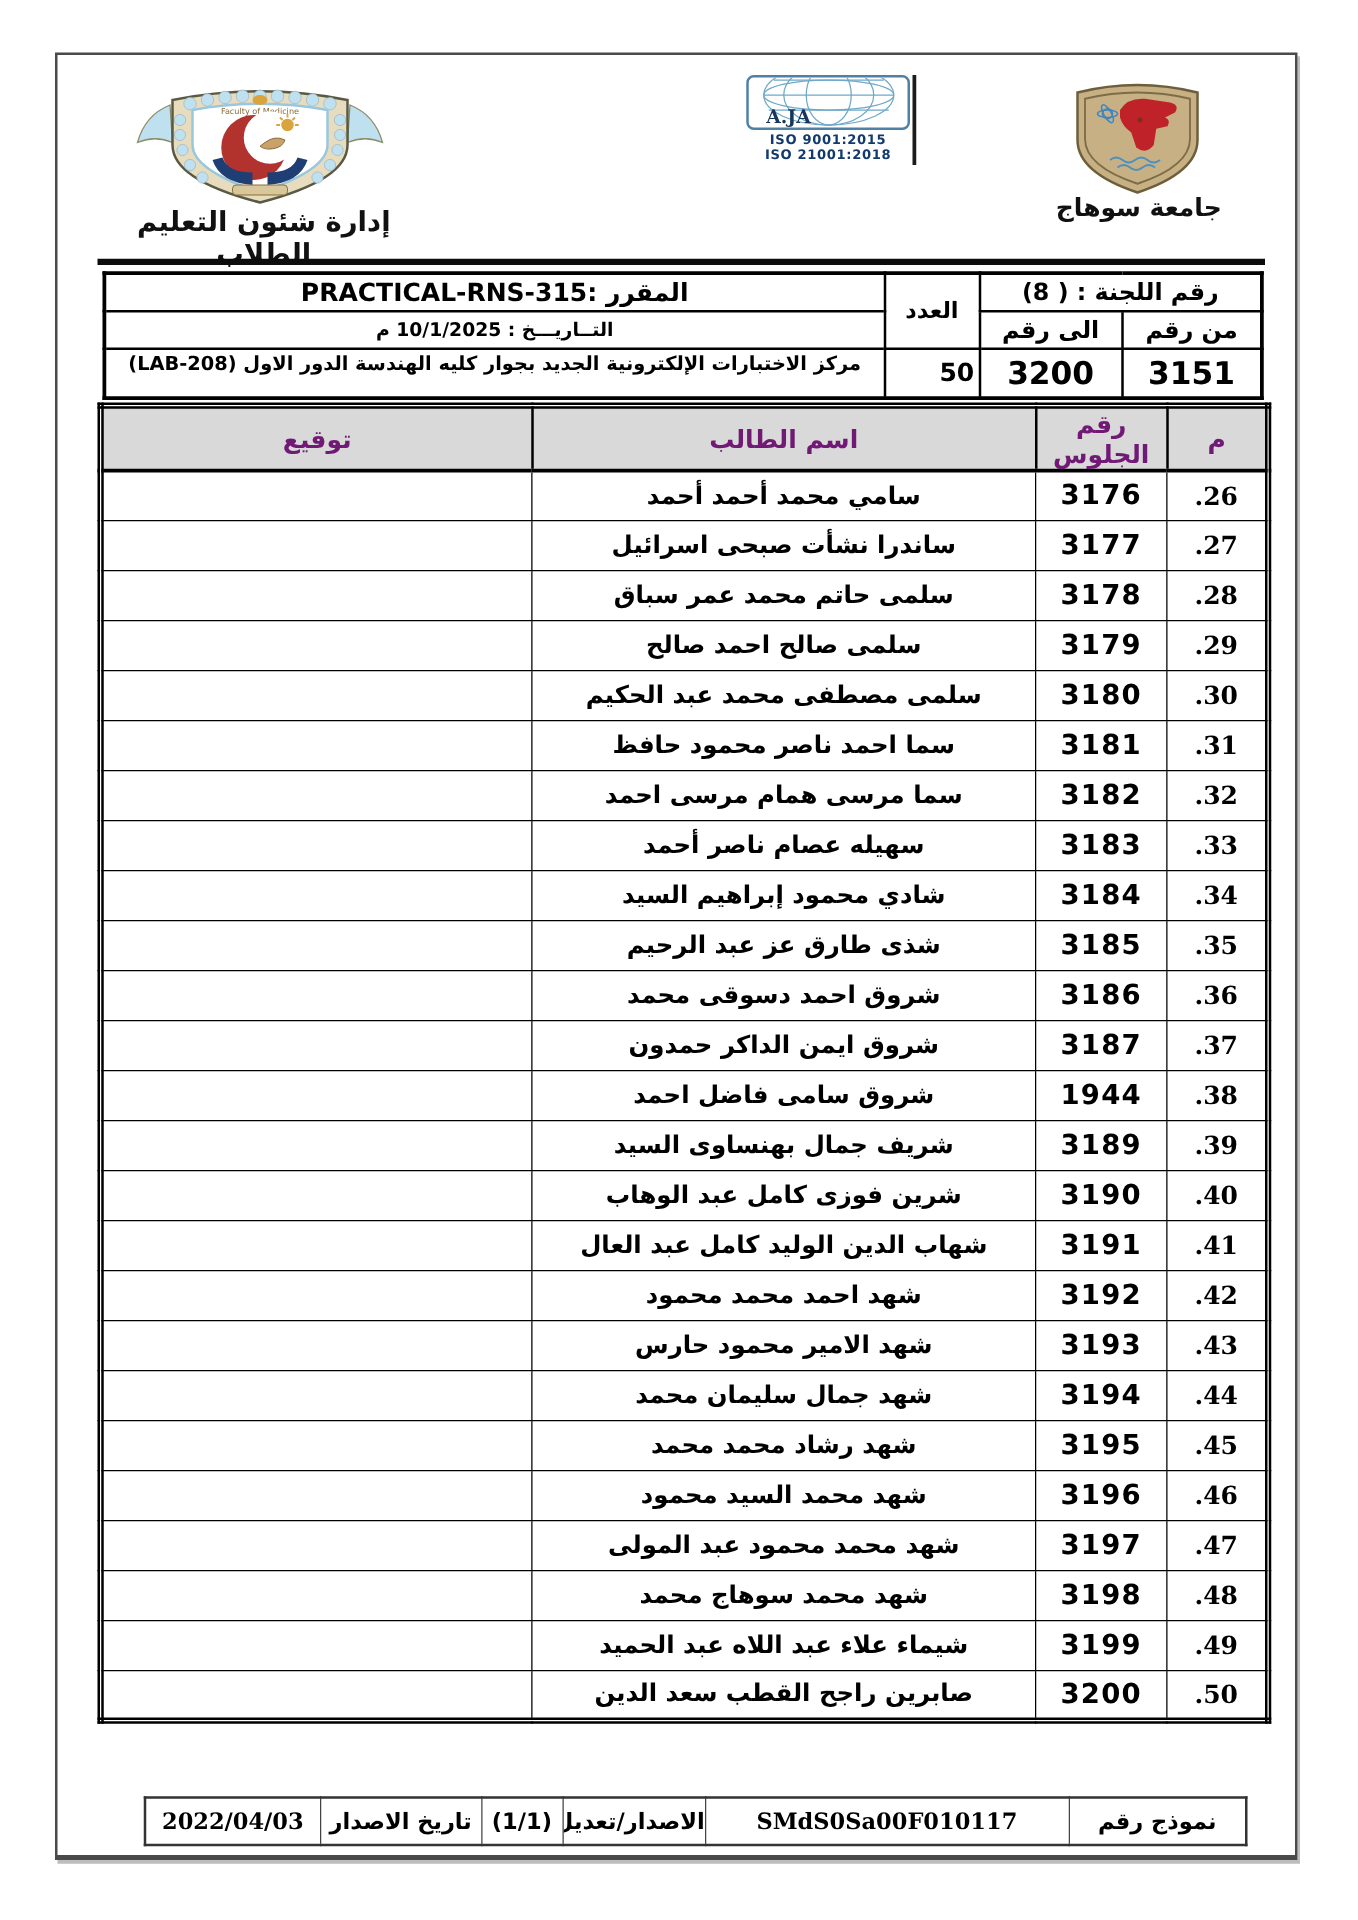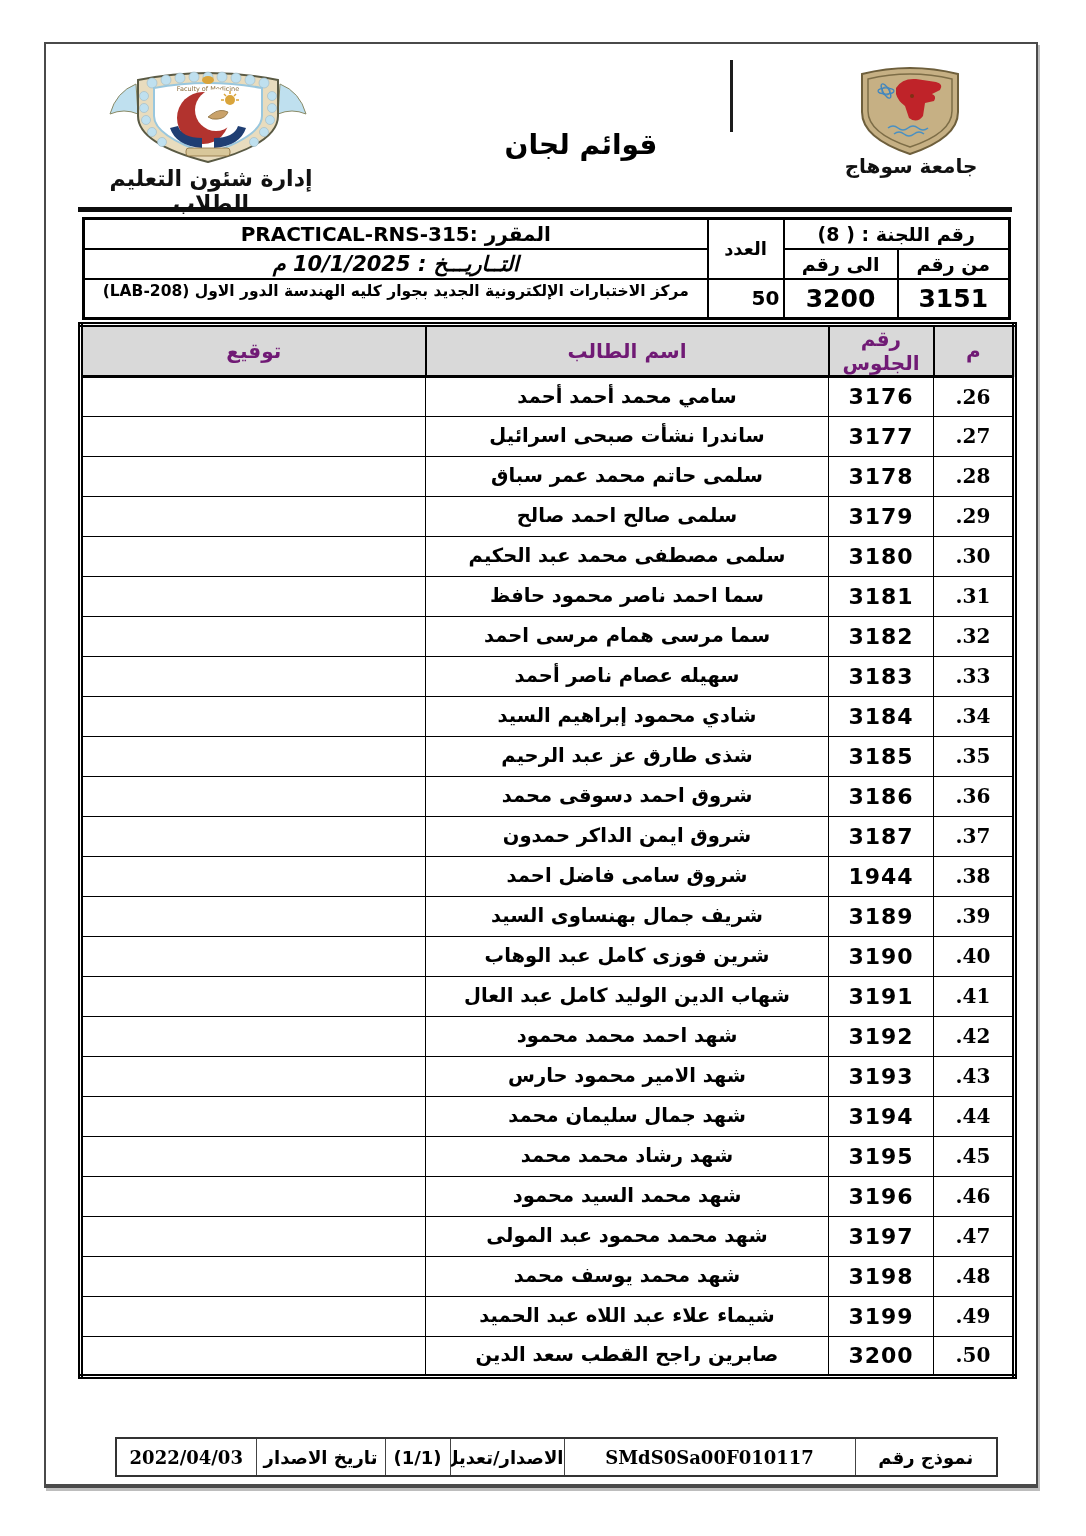--- a/index.html
+++ b/index.html
@@ -45,21 +45,21 @@
     position: absolute; left: 36px; top: 173px; width: 926px;
     border-collapse: collapse; border: 3px solid #000; direction: rtl;
     table-layout: fixed;
   }
   .info-table td { border: 2px solid #000; font-weight: bold; text-align: center;
                    color: #000; overflow: hidden; white-space: nowrap; }
   .i-committee { font-size: 19px; height: 30px; }
   .i-count     { font-size: 18px; }
   .i-course    { font-size: 20px; height: 30px; }
   .i-from, .i-to { font-size: 19px; height: 30px; }
-  .i-date      { font-size: 21px; font-style: italic; }
+  .i-date      { font-size: 15px; }
   .i-fromv, .i-tov { font-size: 25px; height: 40px; font-family: "DejaVu Sans", sans-serif; }
   .i-countv    { font-size: 20px; padding-left: 40px; }
   .i-loc       { font-size: 15.5px; vertical-align: top; padding-top: 2px; }
   
   .students {
     position: absolute; left: 32px; top: 278px; width: 934px;
     border-collapse: collapse; border: 5px double #000; direction: rtl;
     table-layout: fixed;
   }
   .students th {
@@ -149,23 +149,42 @@
         <path d="M36 62 q5 -4 10 0 q5 4 10 0 q5 -4 10 0 q5 4 10 0"></path>
         <path d="M42 68 q5 -4 10 0 q5 4 10 0 q5 -4 10 0"></path>
       </g>
     </svg>
   </div>
   <div class="uni-caption">
     <div>جامعة سوهاج</div>
   </div>
 
 
+  <div class="aja">
+    <div class="aja-box">
+      <svg width="127" height="42" viewBox="0 0 127 42">
+        <g stroke="#6fa8c9" stroke-width="1" fill="none">
+          <ellipse cx="64" cy="14" rx="52" ry="24"></ellipse>
+          <ellipse cx="64" cy="14" rx="52" ry="12"></ellipse>
+          <ellipse cx="64" cy="14" rx="36" ry="24"></ellipse>
+          <ellipse cx="64" cy="14" rx="18" ry="24"></ellipse>
+          <line x1="12" y1="14" x2="116" y2="14"></line>
+          <line x1="20" y1="2" x2="108" y2="2"></line>
+          <line x1="16" y1="26" x2="112" y2="26"></line>
+        </g>
+        <text x="14" y="36" font-size="15" font-weight="bold" fill="#16365c" font-family="DejaVu Serif, serif">A.JA</text>
+      </svg>
+    </div>
+    <div class="aja-iso">
+      <div>ISO 9001:2015</div>
+      <div>ISO 21001:2018</div>
+    </div>
+  </div>
   <div class="logo-edge"></div>
 
-  <div class="title1">قوائم لجان</div>
 
   <div class="rule"></div>
 
   <table class="info-table" dir="rtl">
     <colgroup>
         <col style="width:112px">
         <col style="width:114px">
         <col style="width:76px">
         <col style="width:624px">
       </colgroup>
@@ -333,21 +352,21 @@
   </tr>
         <tr>
     <td class="c-serial" dir="ltr">.47</td>
     <td class="c-seat">3197</td>
     <td class="c-name">شهد محمد محمود عبد المولى</td>
     <td class="c-sign"></td>
   </tr>
         <tr>
     <td class="c-serial" dir="ltr">.48</td>
     <td class="c-seat">3198</td>
-    <td class="c-name">شهد محمد يوسف محمد</td>
+    <td class="c-name">شهد محمد سوهاج محمد</td>
     <td class="c-sign"></td>
   </tr>
         <tr>
     <td class="c-serial" dir="ltr">.49</td>
     <td class="c-seat">3199</td>
     <td class="c-name">شيماء علاء عبد اللاه عبد الحميد</td>
     <td class="c-sign"></td>
   </tr>
         <tr>
     <td class="c-serial" dir="ltr">.50</td>

